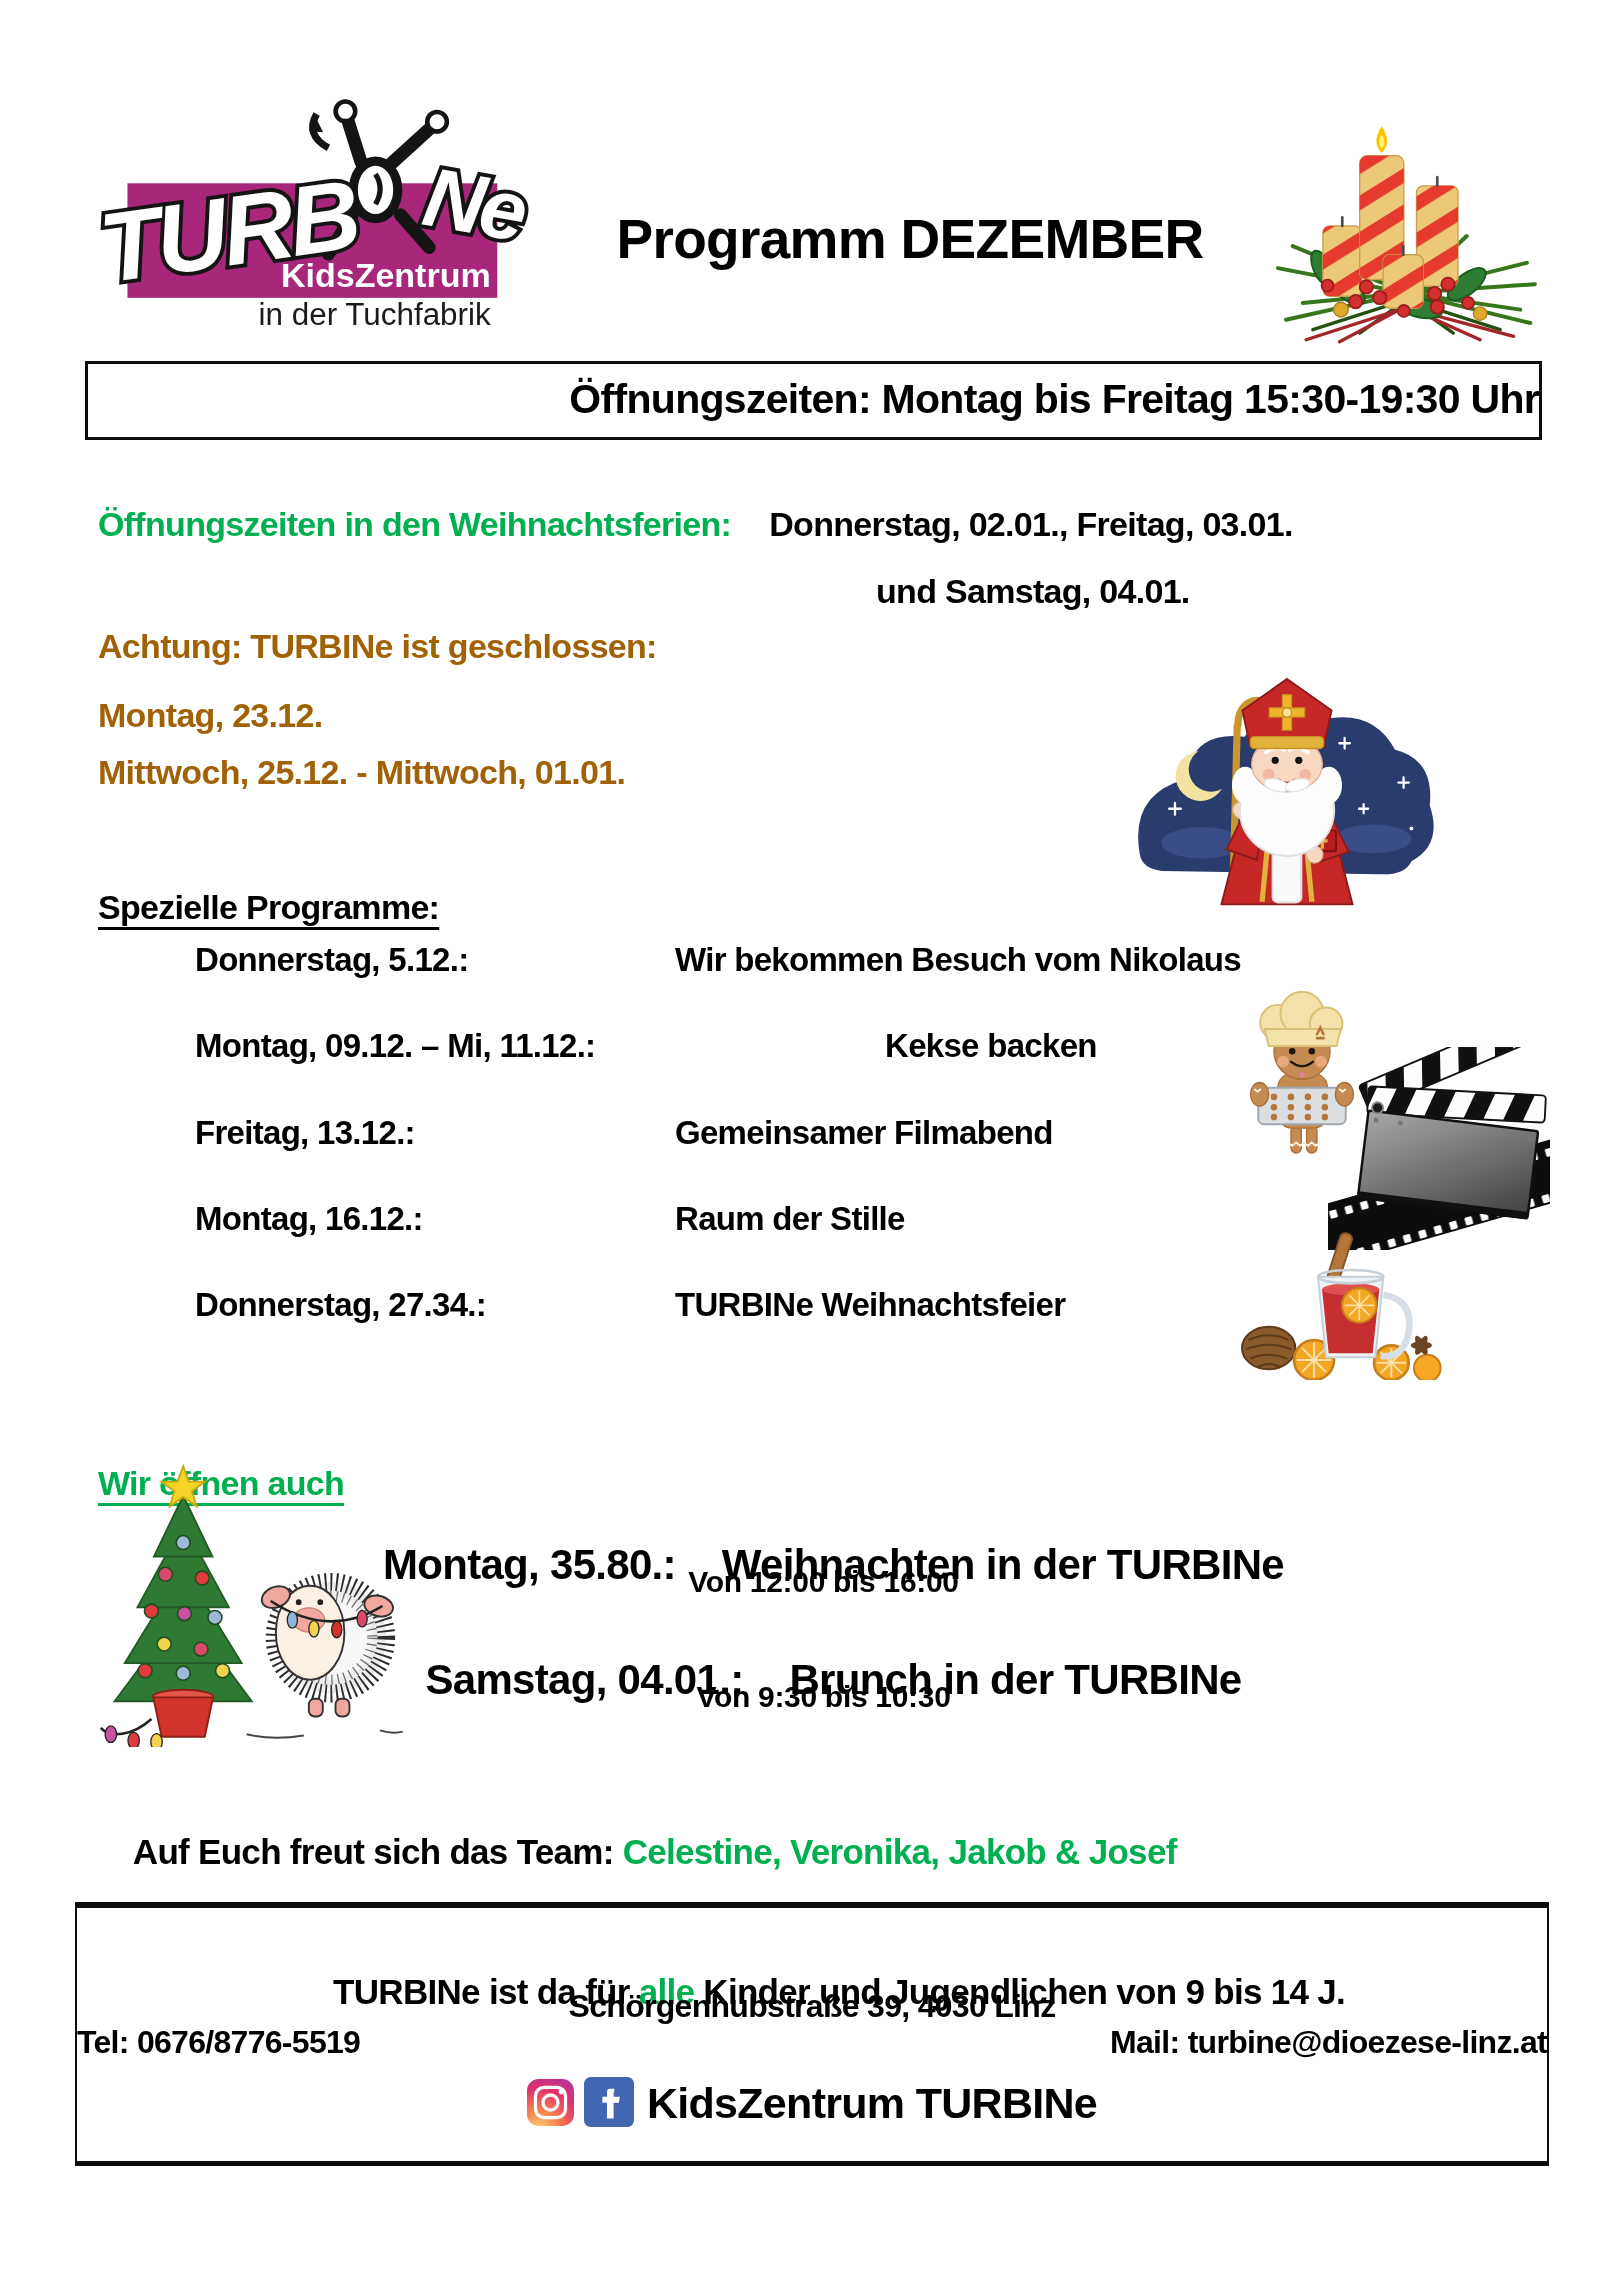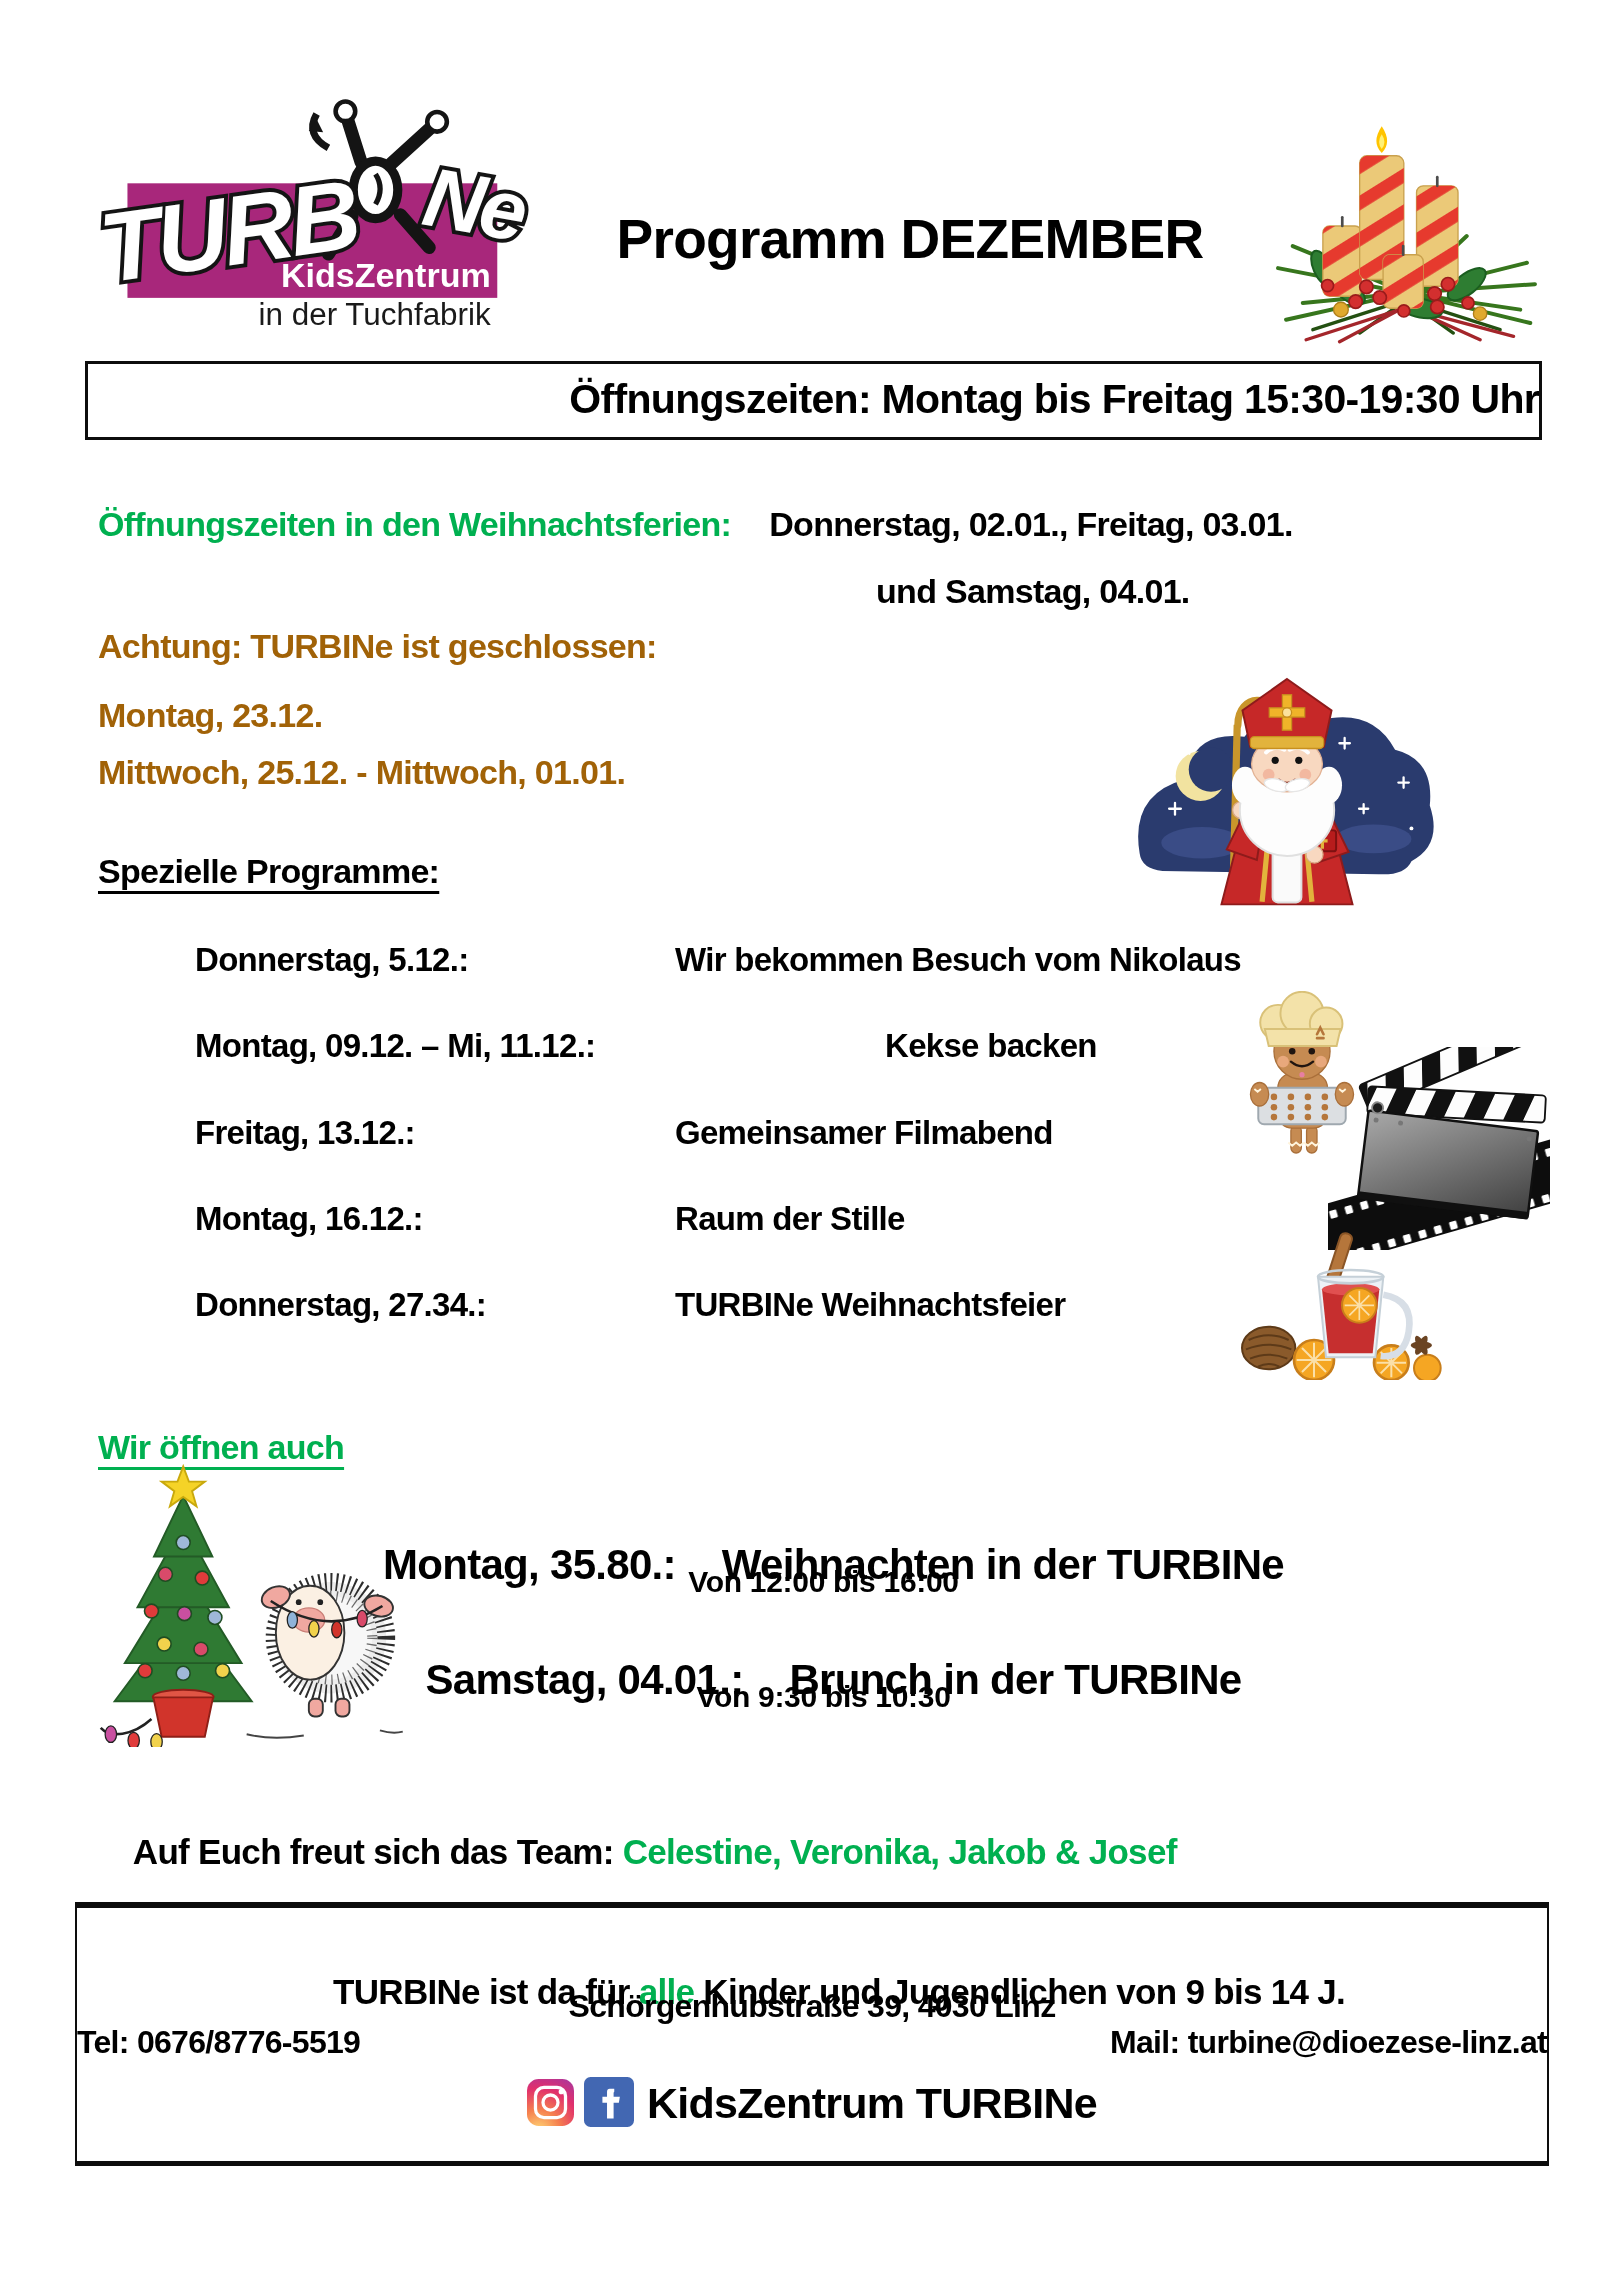--- a/index.html
+++ b/index.html
@@ -2,21 +2,21 @@
 <html style="font-size:10.5px"><head>
 <meta charset="utf-8">
 <style>
   html,body{margin:0;padding:0;background:#888;}
   .page{position:relative;width:1623px;height:2295px;background:#ffffff;
         font-family:"Liberation Sans",sans-serif;color:#000;overflow:hidden;}
   .abs{position:absolute;}
   .b{font-weight:700;letter-spacing:-0.7px;}
   .green{color:#00B050;}
   .red{color:#a16207;}
-  .u{text-decoration:underline;text-underline-offset:7.9px;text-decoration-thickness:3.3px;}
+  .u{text-decoration:underline;text-underline-offset:7.9px;text-decoration-thickness:3.3px;margin-top:36px;}
   .title{left:563px;top:207px;width:694px;text-align:center;font-size:55px;}
   .hours-box{left:85px;top:361px;width:1451px;height:73px;border:3.9px solid #0d0d0d;
              font-size:41px;line-height:71px;text-align:right;}
   .ferien-line{left:98px;top:505px;display:flex;gap:38px;font-size:34px;white-space:pre;}
   .ferien-line2{left:876px;top:572px;font-size:34px;}
   .closed-h{left:98px;top:627px;font-size:34px;}
   .closed-1{left:98px;top:696px;font-size:34px;}
   .closed-2{left:98px;top:753px;font-size:34px;}
   .special-h{left:98px;top:852px;font-size:34px;}
   .prog-row{left:0;top:0;width:1623px;height:39px;}

